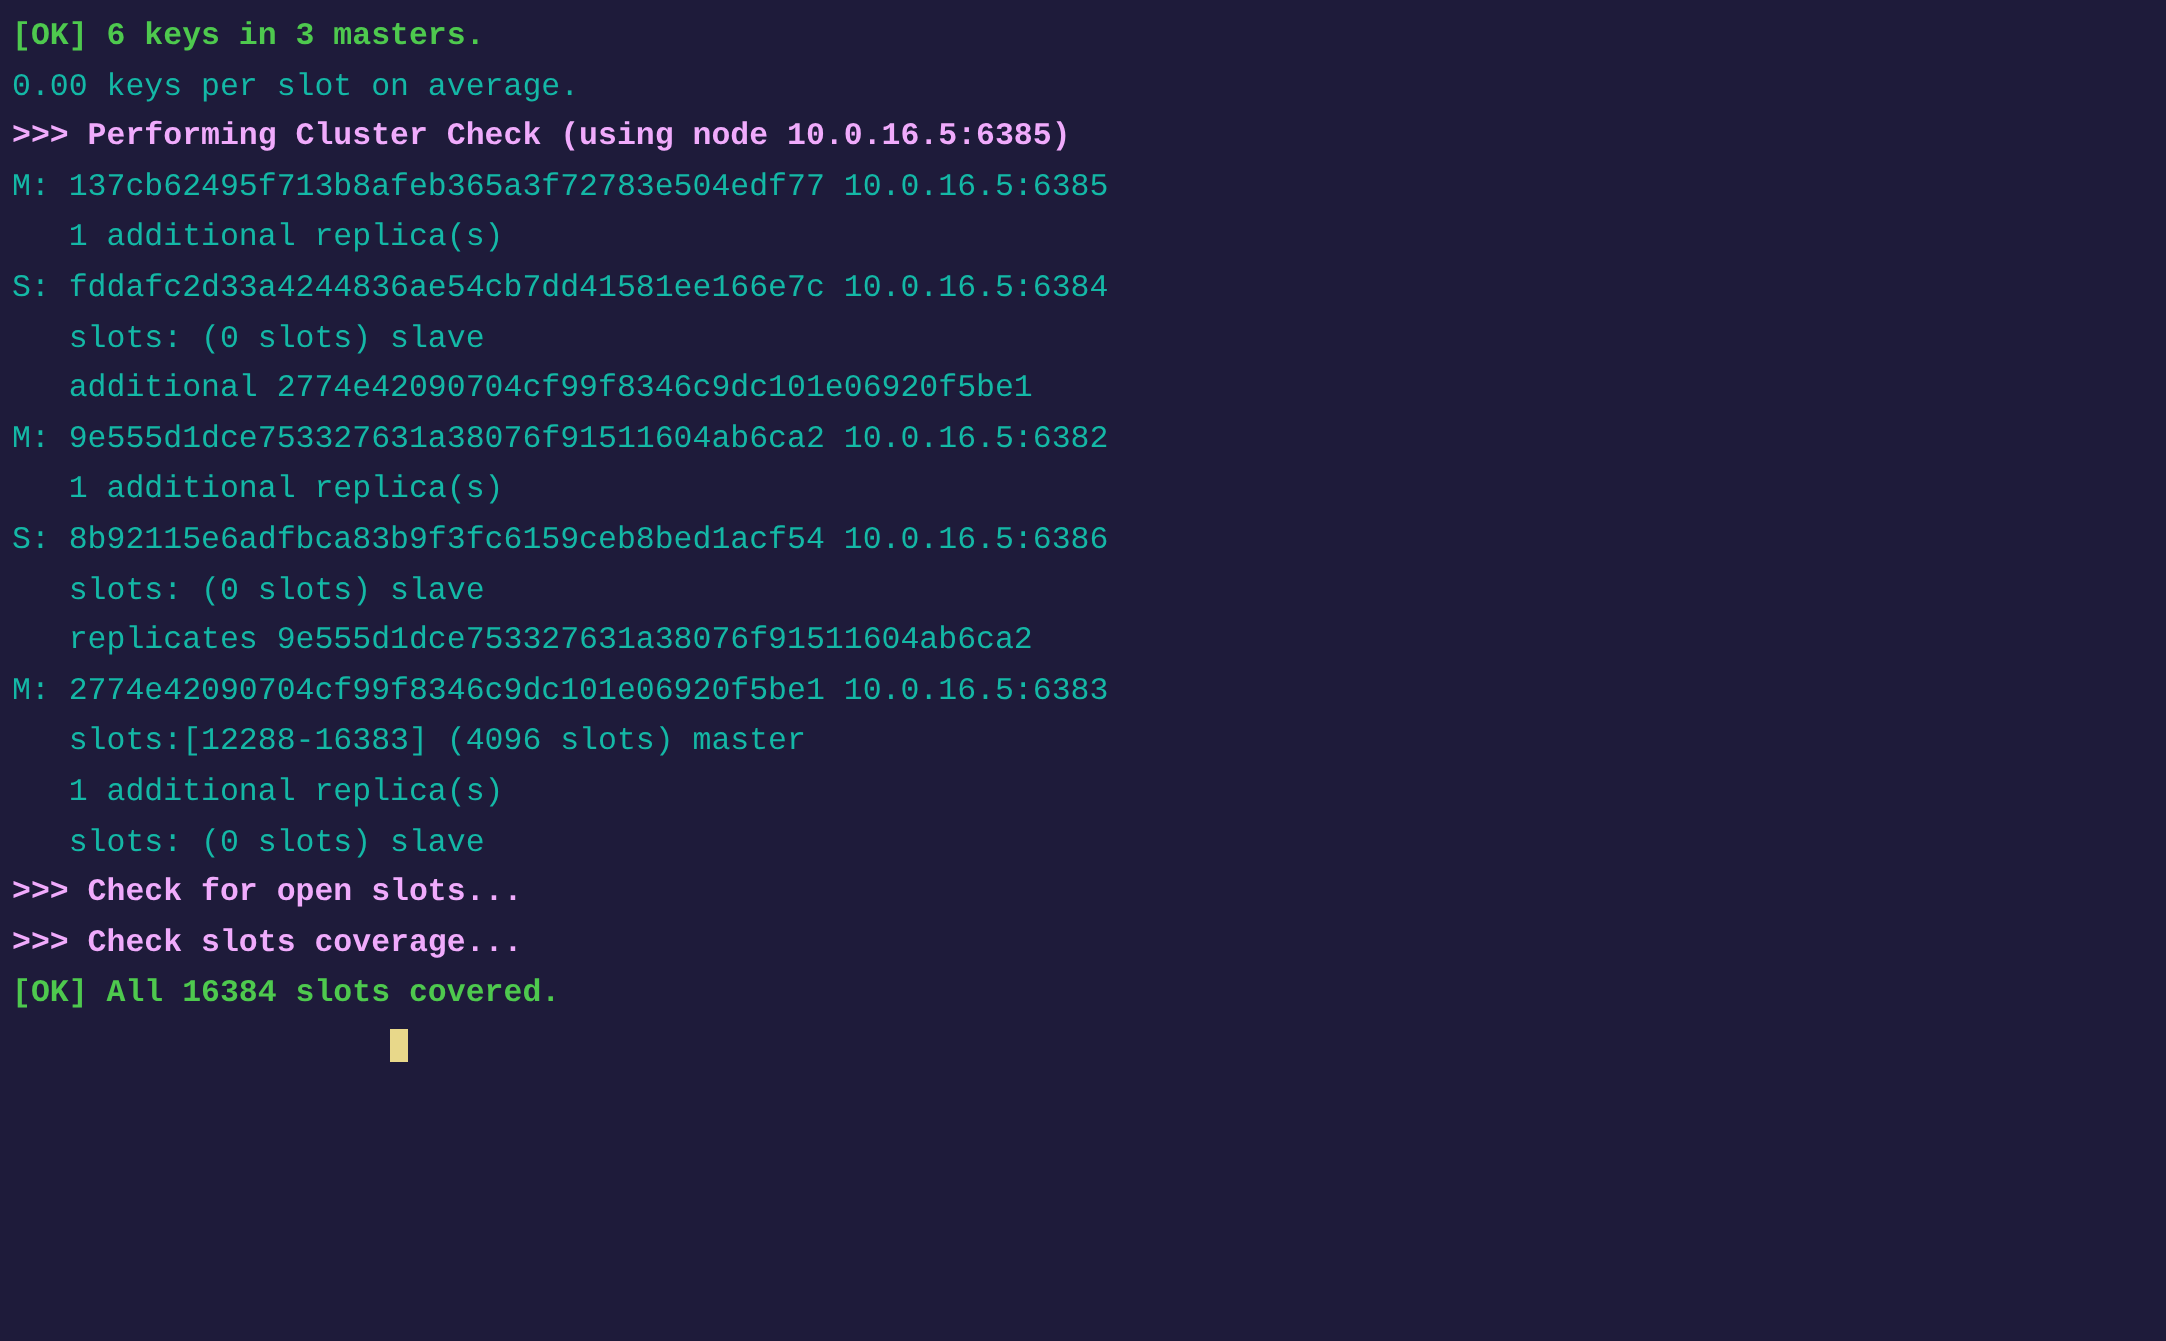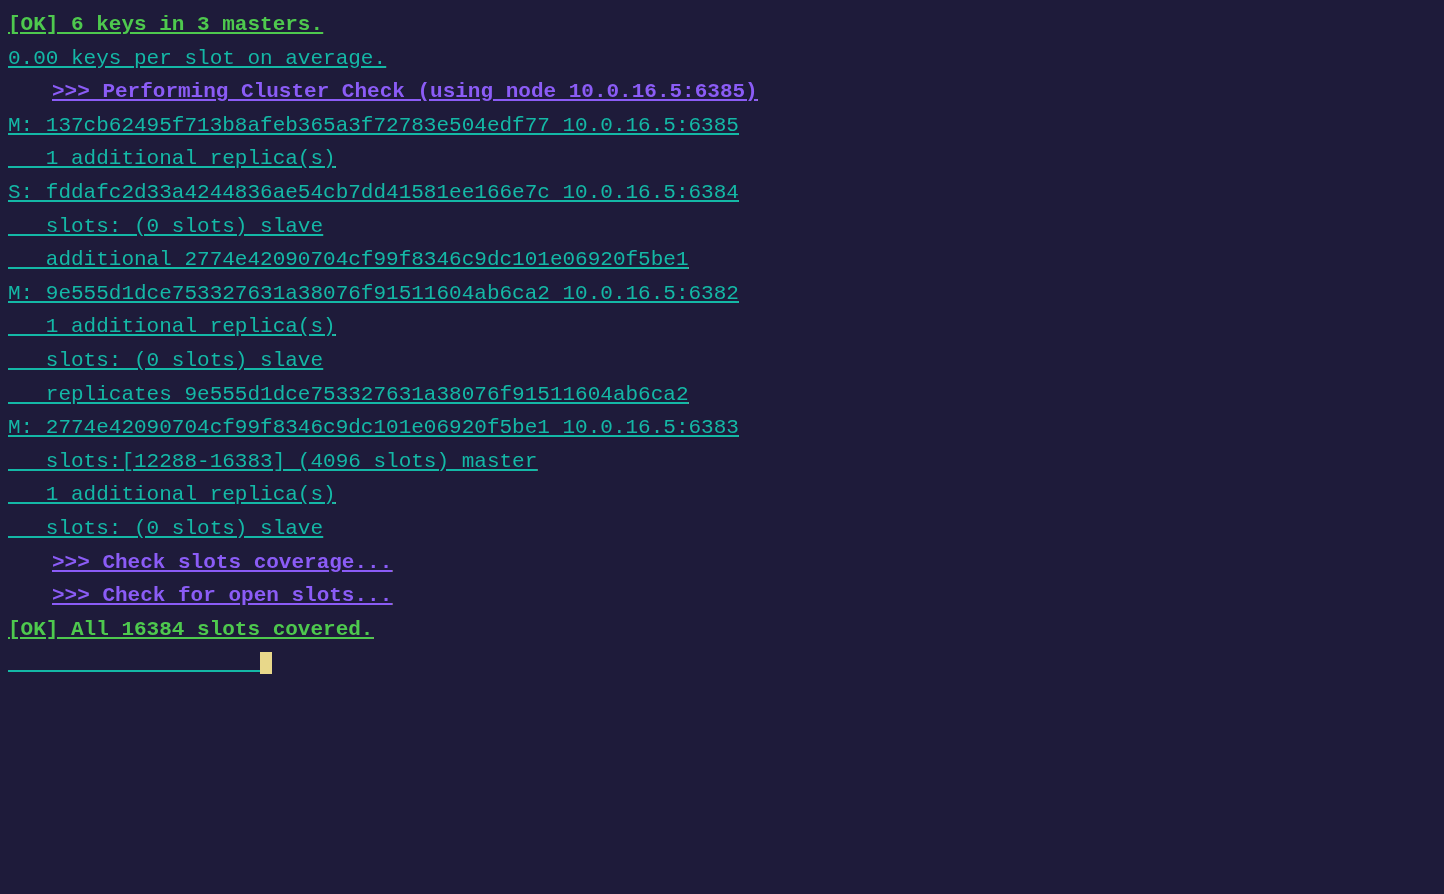--- a/index.html
+++ b/index.html
@@ -1,42 +1,40 @@
 <!DOCTYPE html>
 <html><head>
   <meta charset="utf-8">
   <style>
     * {
       margin: 0;
       padding: 0;
       box-sizing: border-box;
-      text-decoration: underline;
     }
     body {
       background-color: #1e1b3a;
       color: #d4c5a0;
       font-family: 'Consolas', 'Monaco', 'Courier New', monospace;
       font-size: 21px;
       line-height: 1.6;
       padding: 8px;
       width: 1444px;
       height: 894px;
       overflow: hidden;
     }
     .line {
       white-space: pre;
     }
     .green {
       color: #4ec94e;
       font-weight: bold;
     }
     .yellow {
-      color: #8b5cf6;
+      color: #f0abfc;
       font-weight: bold;
-      margin-left: 44px;
     }
     .normal {
       color: #14b8a6;
     }
     .cursor {
       display: inline-block;
       width: 12px;
       height: 22px;
       background-color: #e8d88a;
       vertical-align: text-bottom;
@@ -53,26 +51,27 @@
   <div class="line normal">M: 137cb62495f713b8afeb365a3f72783e504edf77 10.0.16.5:6385</div>
   <div class="line normal">   1 additional replica(s)</div>
 
   <div class="line normal">S: fddafc2d33a4244836ae54cb7dd41581ee166e7c 10.0.16.5:6384</div>
   <div class="line normal">   slots: (0 slots) slave</div>
   <div class="line normal">   additional 2774e42090704cf99f8346c9dc101e06920f5be1</div>
 
   <div class="line normal">M: 9e555d1dce753327631a38076f91511604ab6ca2 10.0.16.5:6382</div>
   <div class="line normal">   1 additional replica(s)</div>
 
+  <div class="line normal">S: 8b92115e6adfbca83b9f3fc6159ceb8bed1acf54 10.0.16.5:6386</div>
   <div class="line normal">   slots: (0 slots) slave</div>
   <div class="line normal">   replicates 9e555d1dce753327631a38076f91511604ab6ca2</div>
 
   <div class="line normal">M: 2774e42090704cf99f8346c9dc101e06920f5be1 10.0.16.5:6383</div>
   <div class="line normal">   slots:[12288-16383] (4096 slots) master</div>
   <div class="line normal">   1 additional replica(s)</div>
 
   <div class="line normal">   slots: (0 slots) slave</div>
 
+  <div class="line yellow">&gt;&gt;&gt; Check for open slots...</div>
   <div class="line yellow">&gt;&gt;&gt; Check slots coverage...</div>
-  <div class="line yellow">&gt;&gt;&gt; Check for open slots...</div>
   <div class="line green">[OK] All 16384 slots covered.</div>
   <div class="line"><span class="normal">                    </span><span class="cursor"></span></div>
 </div>
 
 </body></html>

